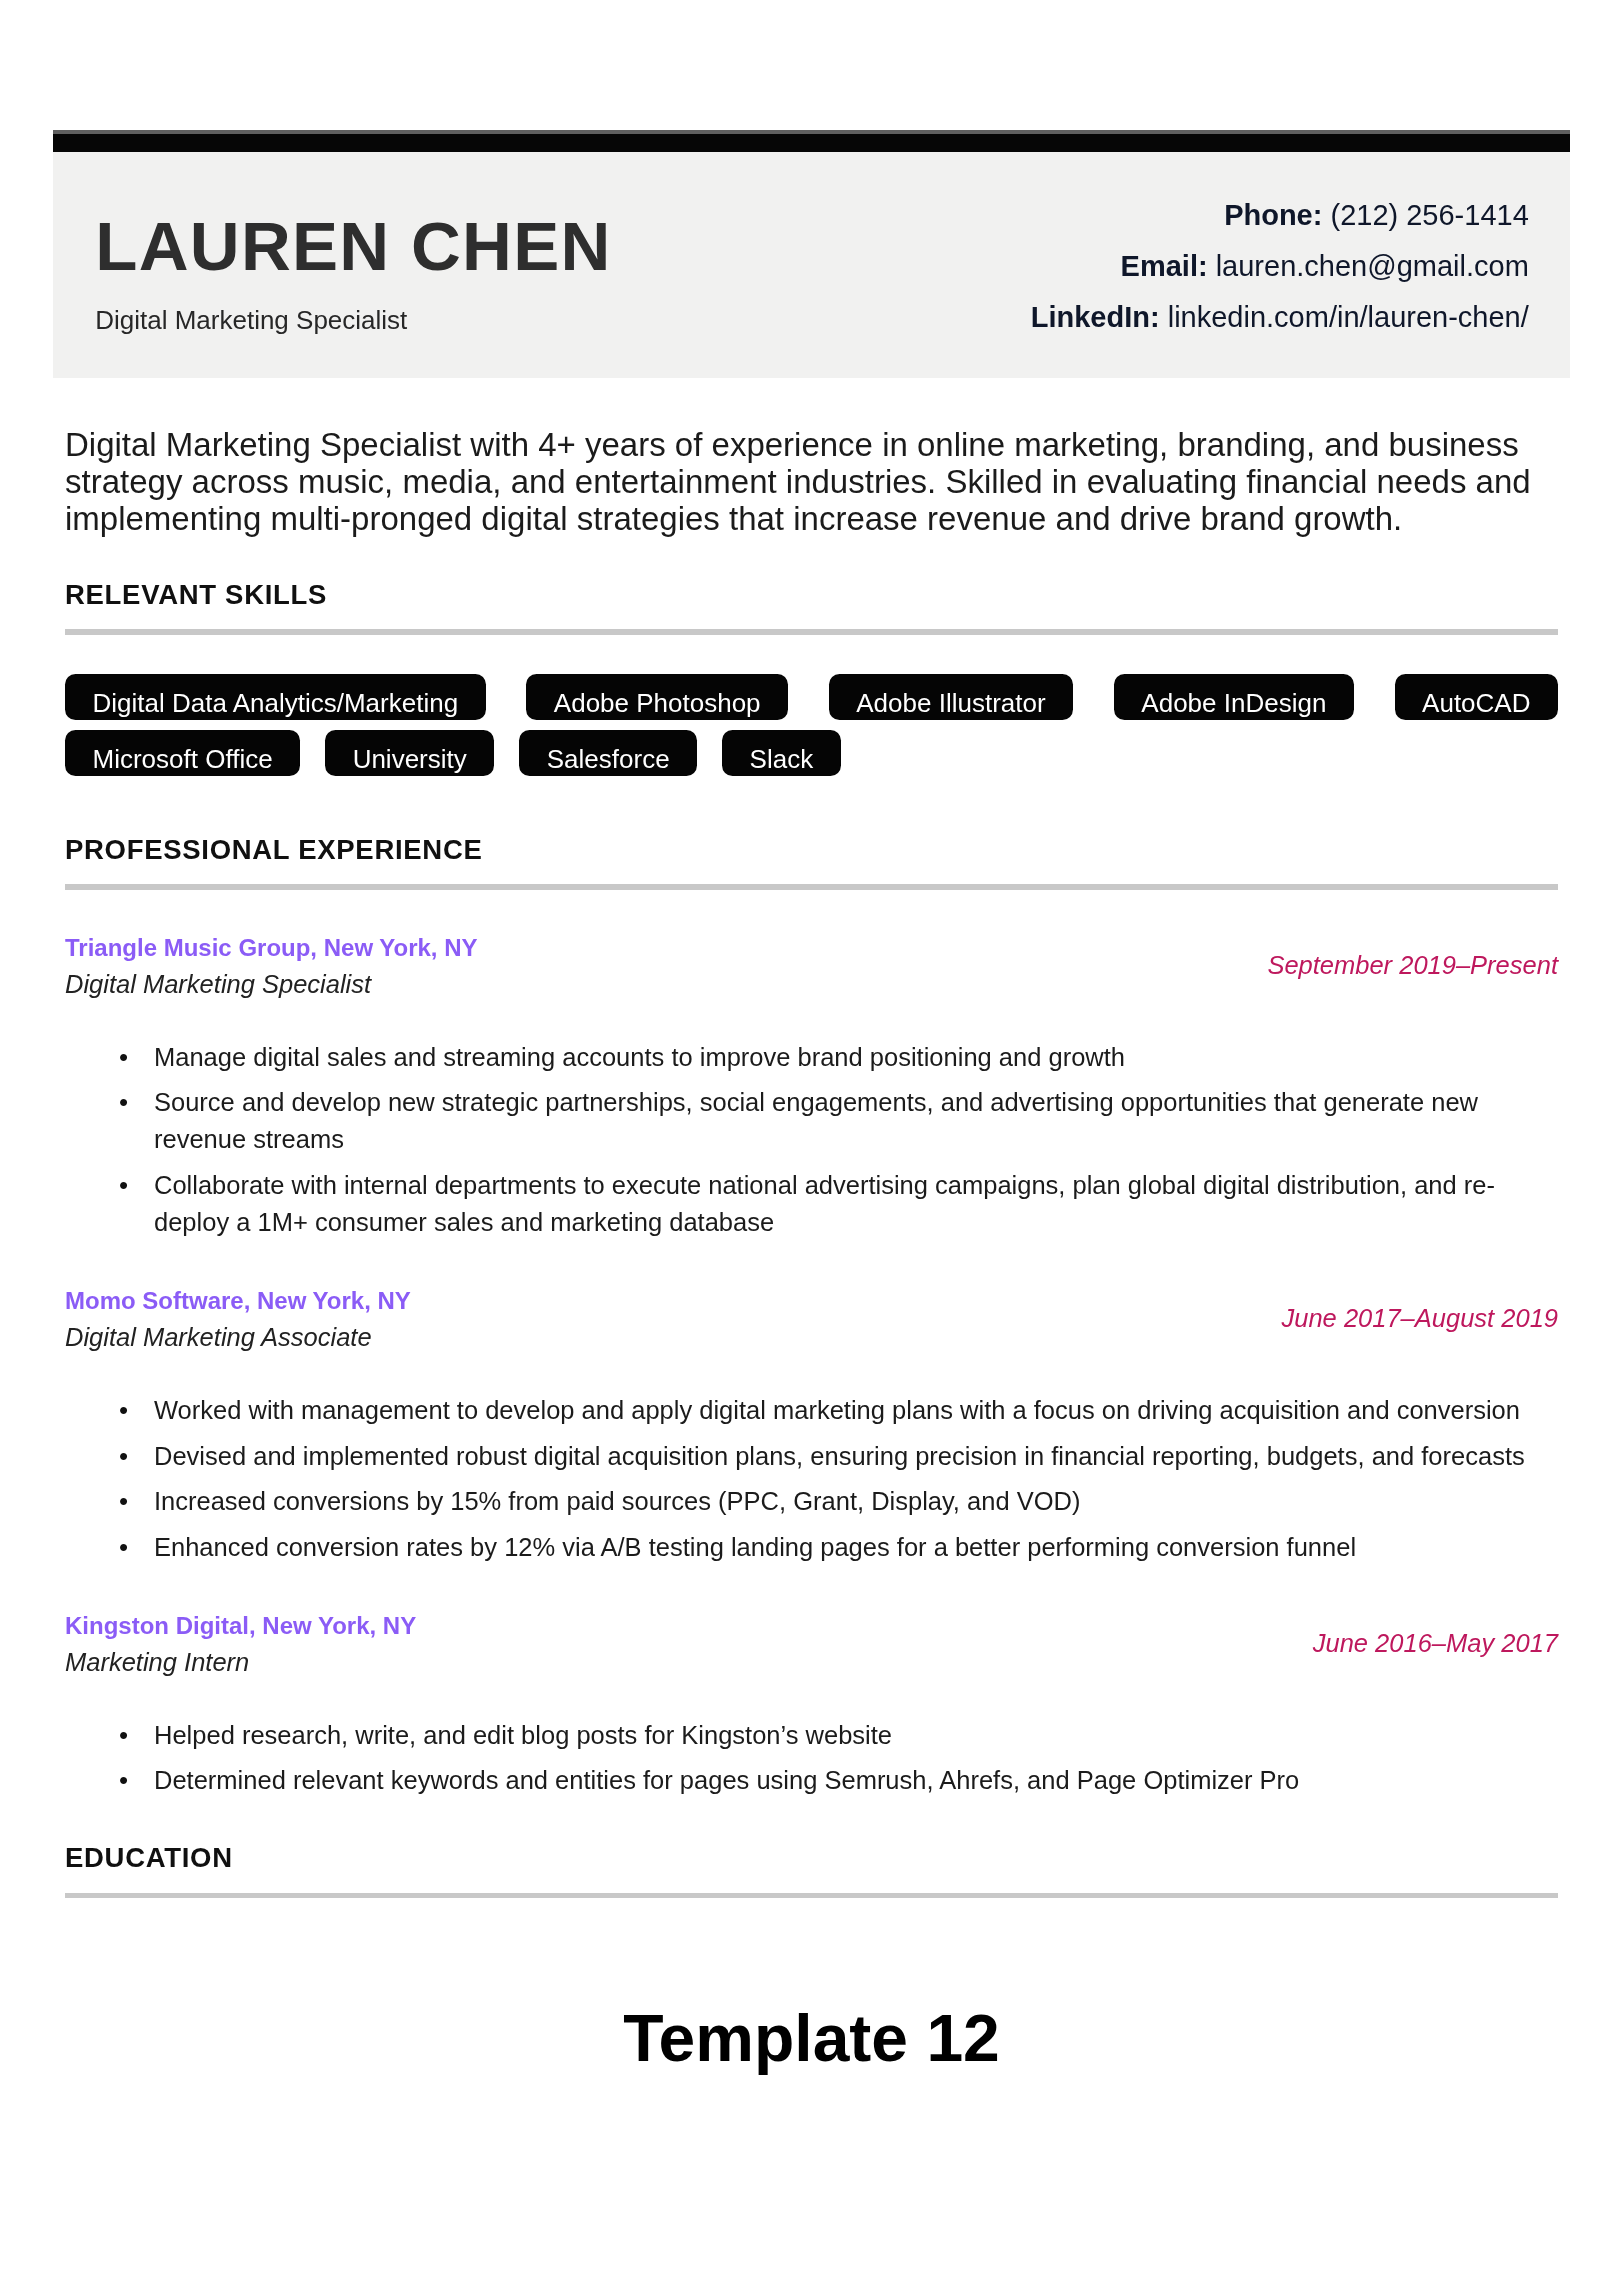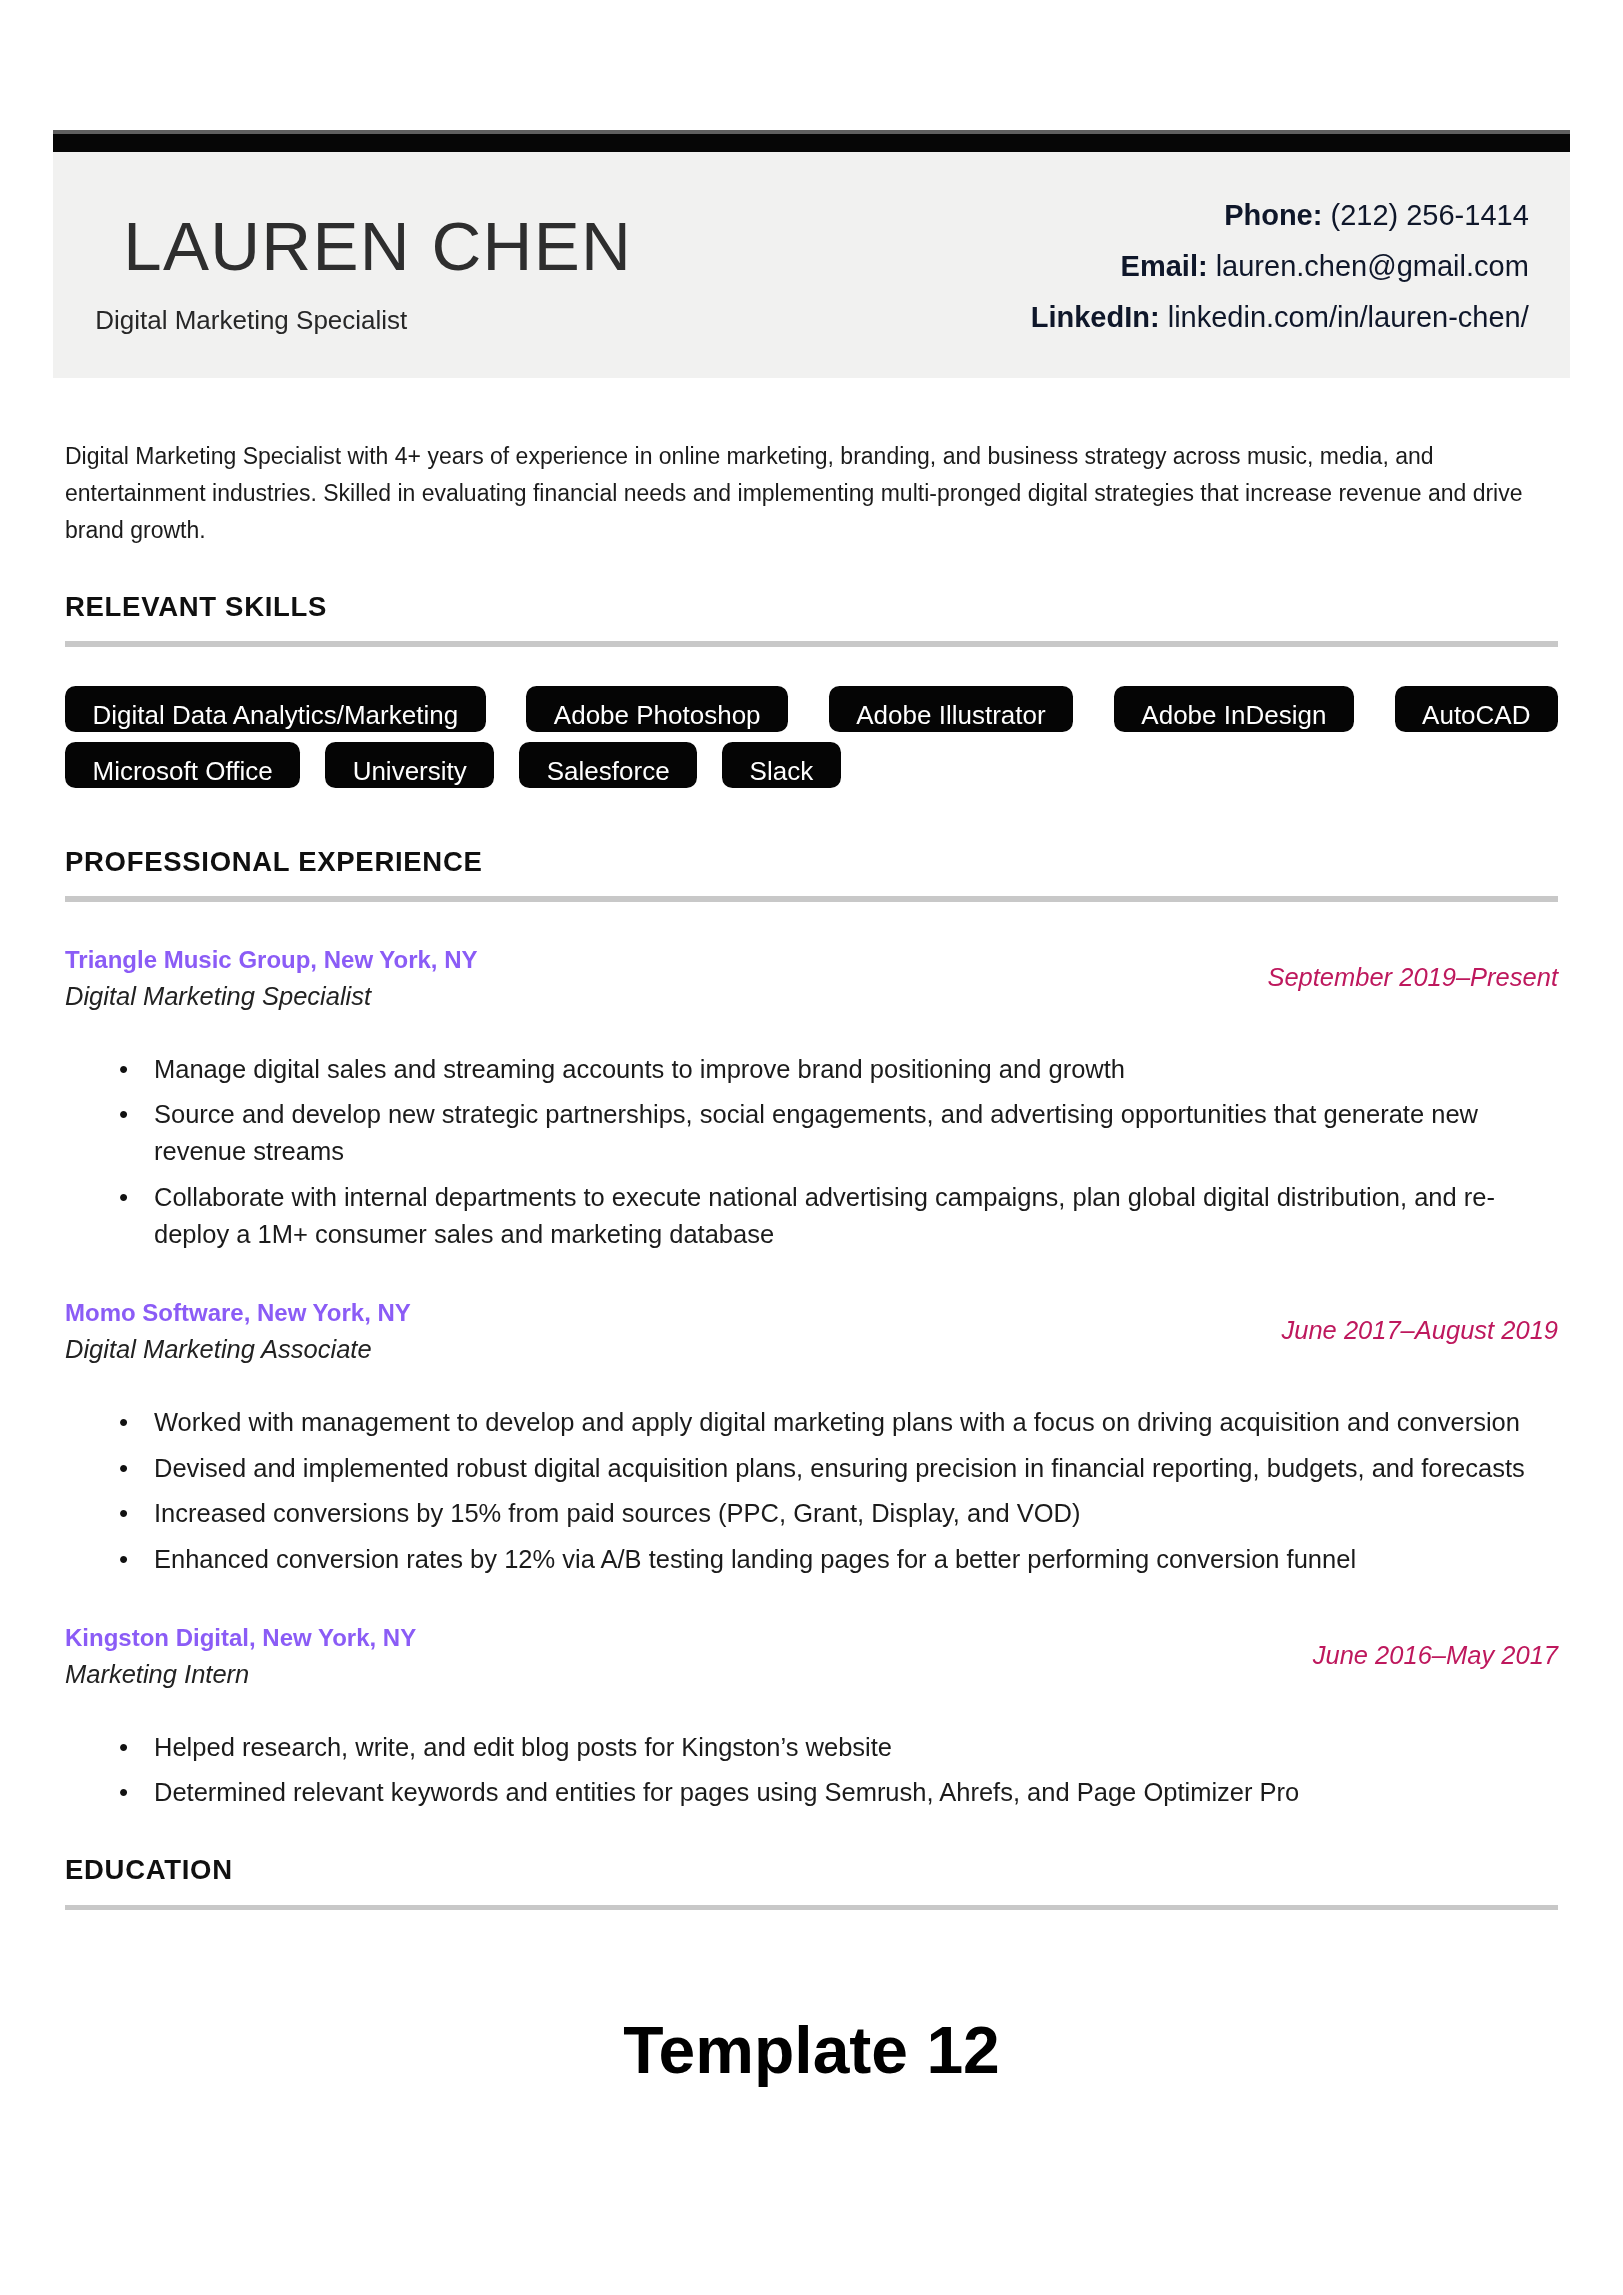--- a/index.html
+++ b/index.html
@@ -14,30 +14,30 @@
 
   
   .top-accent { margin:130px -11.8px 0 -11.8px; height:3.9px; background:#606060; }
   .header-bar { margin:0 -11.8px; height:18.3px; background:#060606; }
   .header-box {
     margin:0 -11.8px; background:#f1f1f0;
     padding:59px 41px 0 42px; height:226px;
     display:flex; justify-content:space-between; align-items:flex-start;
   }
   .name {
-    font-size:69px; font-weight:400; letter-spacing:1.3px;
-    color:#2e2e2e; line-height:72px; white-space:nowrap;margin-left:28px;
+    font-size:69px; font-weight:700; letter-spacing:1.3px;
+    color:#2e2e2e; line-height:72px; white-space:nowrap;
   }
   .candidate-title { font-size:26px; color:#272727; margin-top:22px; }
   .contact { text-align:right; margin-top:-21px; }
   .contact-line { font-size:29px; line-height:51px; color:#0f172a; white-space:nowrap; }
   .contact-line b { font-weight:700; }
 
   
-  .summary { margin-top:60px; font-size:23px; line-height:37px; color:#1b1b1b; max-width:1505px; }
+  .summary { margin-top:48px; font-size:33px; line-height:37px; color:#1b1b1b; max-width:1505px; }
 
   
   .section-heading {
     font-size:27.5px; font-weight:700; letter-spacing:0.7px; color:#101010;
   }
   .skills-section .section-heading   { margin-top:42px; }
   .experience-section .section-heading { margin-top:58px; }
   .education-section .section-heading  { margin-top:43px; }
   .rule { height:5.2px; background:#c8c8c8; margin-top:18.3px; }
 

